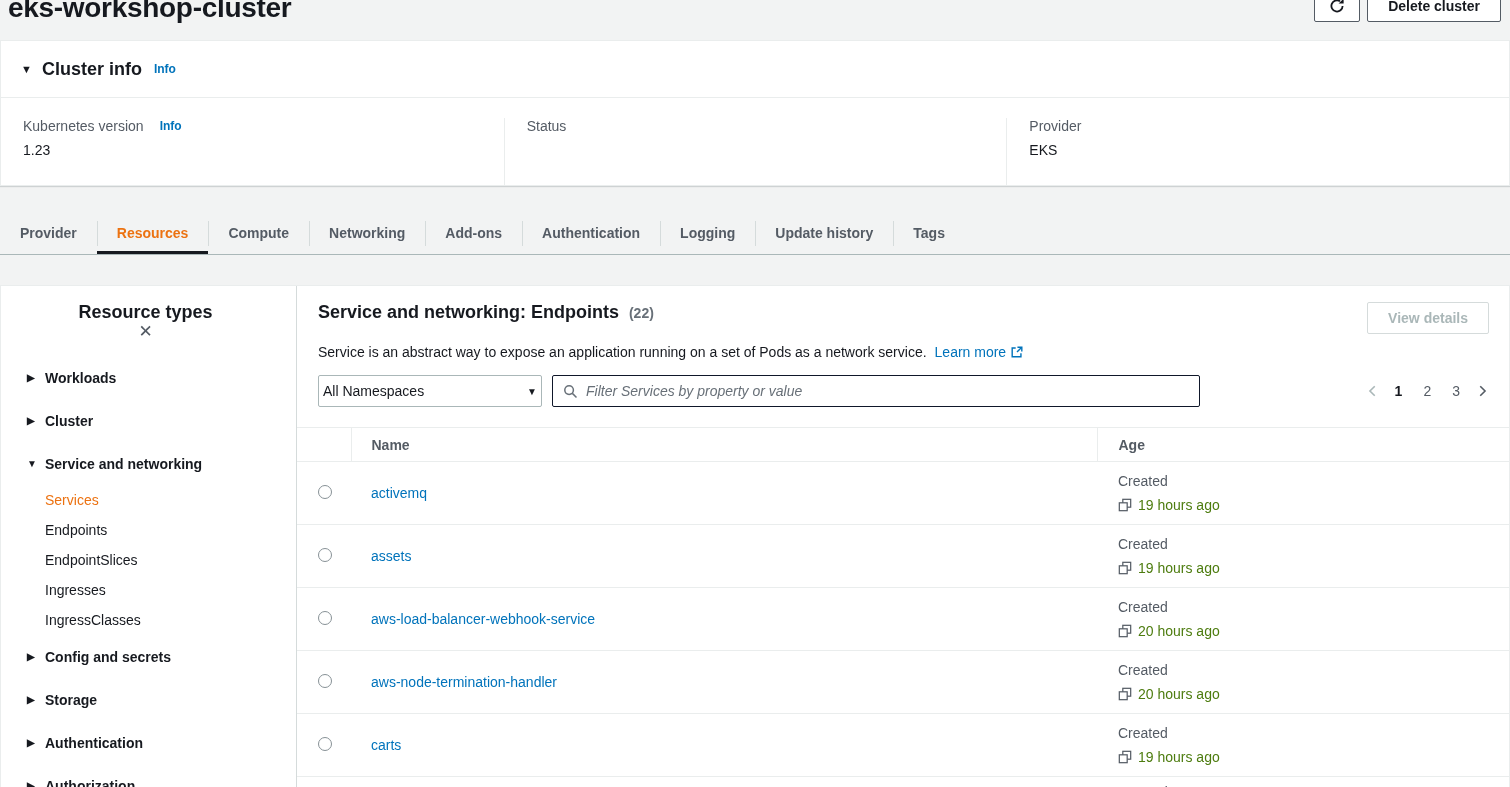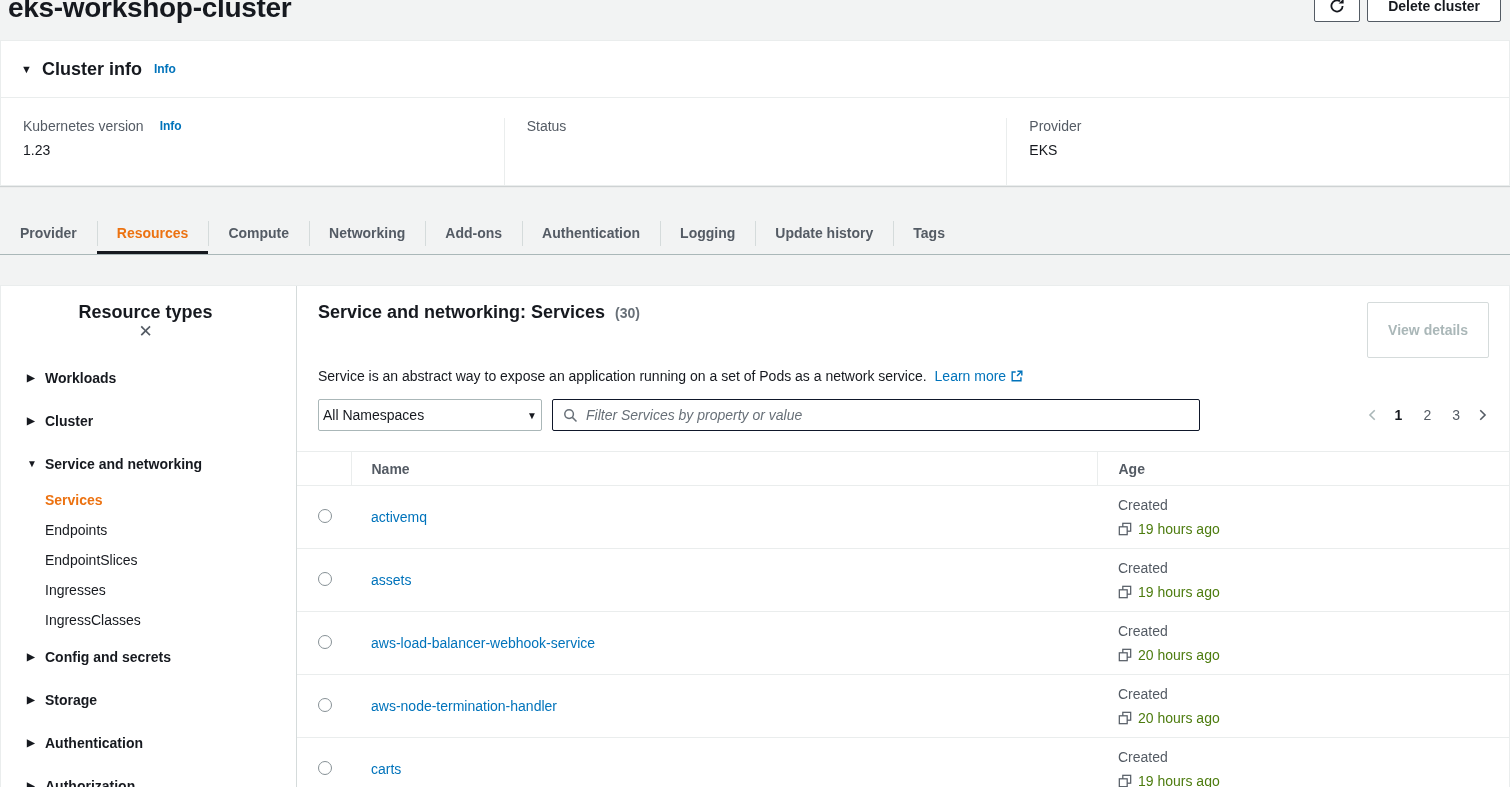--- a/index.html
+++ b/index.html
@@ -59,30 +59,30 @@
 
   
   .resource-panel { width:296px; flex:none; border-right:1px solid #d5dbdb; }
   .rt-header { display:flex; justify-content:space-between; align-items:center; padding:16px 18px 8px 12px;flex-direction:column; }
   .rt-title { font-size:18px; font-weight:700; }
   .close-btn { background:none; border:none; font-size:17px; color:#545b64; cursor:pointer; line-height:1; }
   .rt-list { padding-top:8px; }
   .rt-group { height:43px; display:flex; align-items:center; padding-left:26px; font-weight:700; font-size:14px; color:#16191f; cursor:pointer; }
   .rt-caret { font-size:10px; width:18px; color:#16191f; }
   .rt-child { height:30px; display:flex; align-items:center; padding-left:44px; font-size:14px; color:#16191f; cursor:pointer; }
-  .rt-child.selected { color:#ec7211; font-weight:700; }
+  .rt-child.selected { color:#ec7211; font-weight:400; }
 
   
   .services-panel { flex:1; min-width:0; }
   .sp-head { padding:16px 20px 0 21px; }
   .sp-title-row { display:flex; justify-content:space-between; align-items:flex-start; }
   .sp-title { font-size:18px; font-weight:700; }
   .sp-count { color:#687078; font-weight:700; margin-left:6px; }
   .btn-disabled { color:#aab7b8; border:1px solid #d5dbdb; background:#fff; font-weight:700;
-    font-size:14px; padding:19px 20px; border-radius:2px; cursor:default; font-family:"Liberation Sans", sans-serif; }
+    font-size:14px; padding:7px 20px; border-radius:2px; cursor:default; font-family:"Liberation Sans", sans-serif; }
   .sp-desc { margin-top:10px; font-size:14px; color:#16191f; display:flex; align-items:center; gap:8px; }
   .learn-more { color:#0073bb; text-decoration:none; display:inline-flex; align-items:center; gap:4px; cursor:pointer; }
 
   .sp-controls { margin-top:15px; display:flex; align-items:center; }
   .ns-select { width:224px; height:32px; border:1px solid #aab7b8; border-radius:2px; background:#fff;
     display:flex; align-items:center; justify-content:space-between; padding:0 4px; cursor:pointer; }
   .select-caret { font-size:10px; color:#16191f; }
   .search-box { margin-left:10px; width:648px; height:32px; border:1px solid #0f172a; border-radius:2px; background:#fff;
     display:flex; align-items:center; padding:0 10px; }
   .search-box input { border:none; outline:none; flex:1; margin-left:8px; font-size:14px; font-family:"Liberation Sans", sans-serif; color:#16191f; background:transparent; }
@@ -208,22 +208,22 @@
           <span class="rt-caret">▶</span>
           <span>Authorization</span>
         </div>
       </div>
     </aside>
 
     <main class="services-panel">
       <div class="sp-head">
         <div class="sp-title-row">
           <div>
-            <span class="sp-title">Service and networking: Services</span>
-            <span class="sp-count">(30)</span>
+            <span class="sp-title">Service and networking: Endpoints</span>
+            <span class="sp-count">(22)</span>
           </div>
           <button class="btn-disabled">View details</button>
         </div>
         <div class="sp-desc">
           <span>Service is an abstract way to expose an application running on a set of Pods as a network service.</span>
           <a class="learn-more">
             <span>Learn more</span>
             <span class="icon">
               <svg width="14" height="14" viewBox="0 0 16 16">
                   <path d="M12.5 9.5v4h-10v-10h4" fill="none" stroke="#0073bb" stroke-width="1.6"></path>

